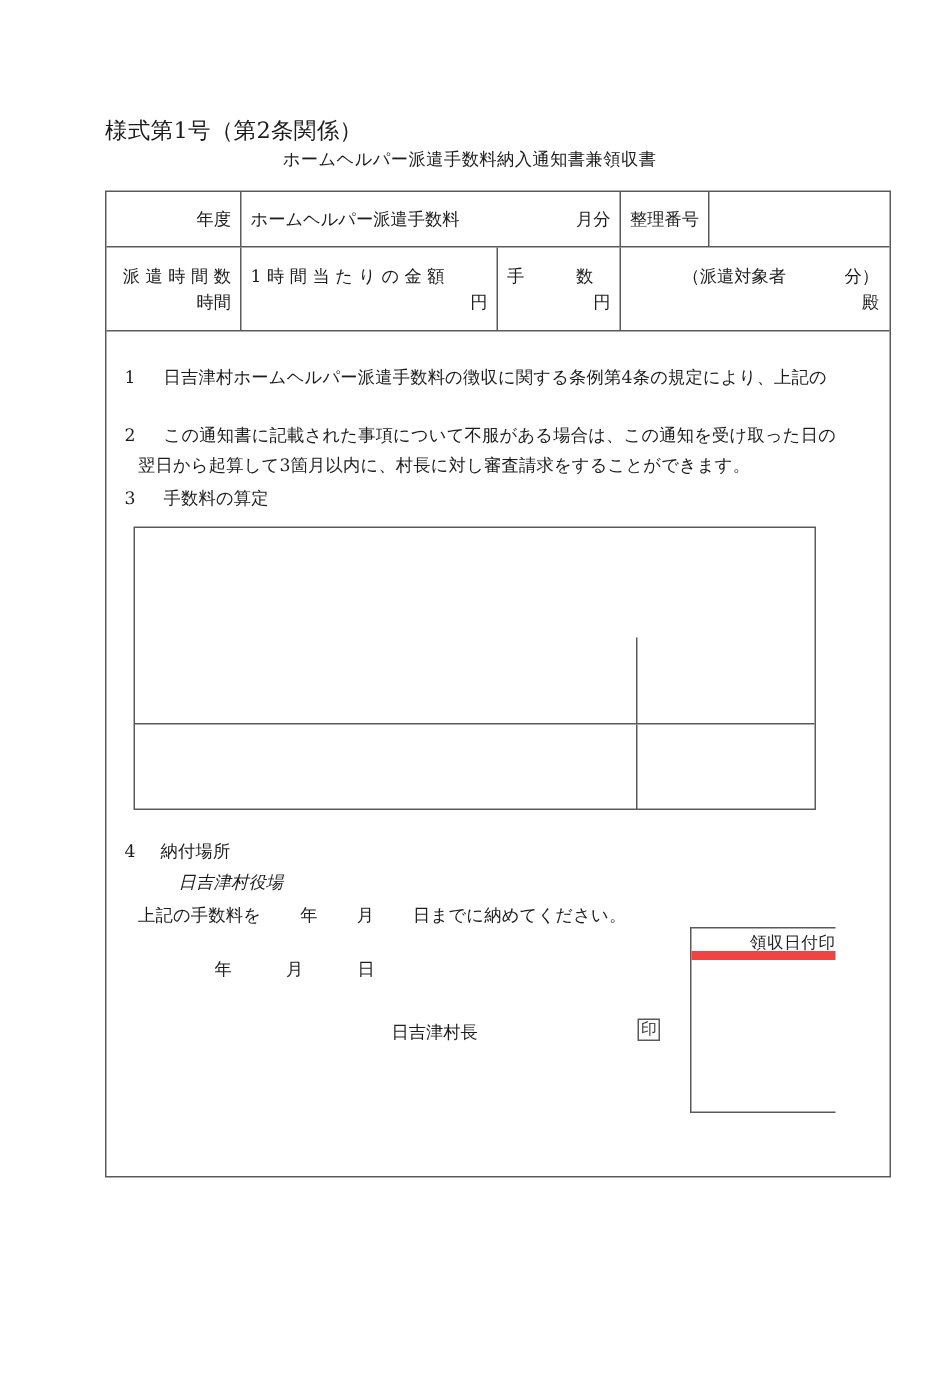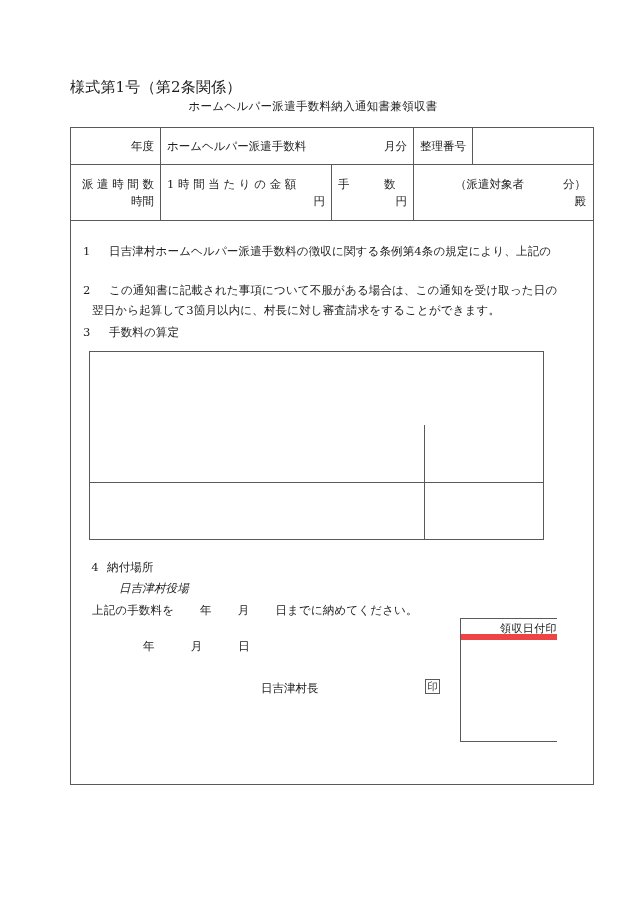--- a/index.html
+++ b/index.html
@@ -160,21 +160,21 @@
   .it-right {
     display: flex;
     flex-direction: column;
     justify-content: center;
     padding-top: 0;
     align-items: center;
   }
   .it-right .ln { line-height: 20px; }
 
   
-  .p4  { left: 12px; top: 336px; text-align: center; }
+  .p4  { left: 12px; top: 336px; }
   .p4b { left: 48px; top: 357px; font-style: italic; }
   .p4c { left: 21px; top: 379px; }
 
   .date-line { left: 72px; top: 415px; }
 
   .signature {
     position: absolute;
     left: 190px;
     top: 460px;
     font-size: 11.5px;

